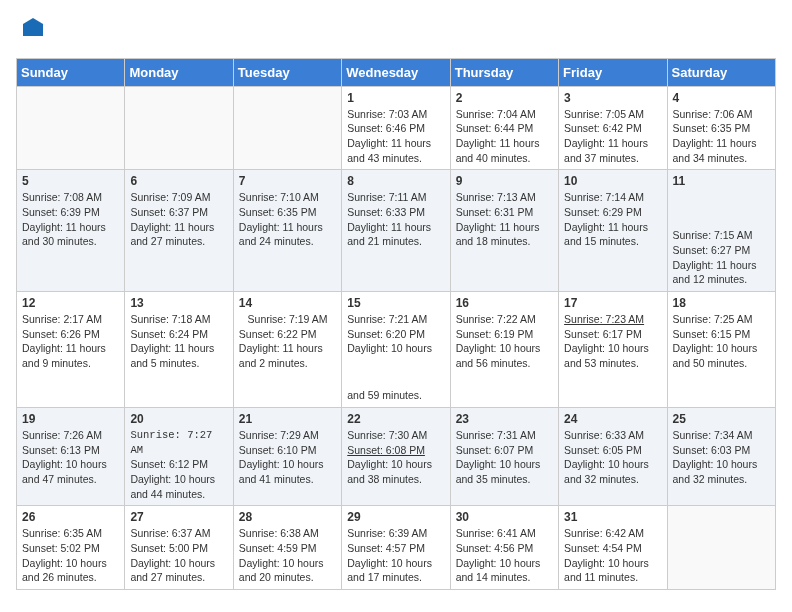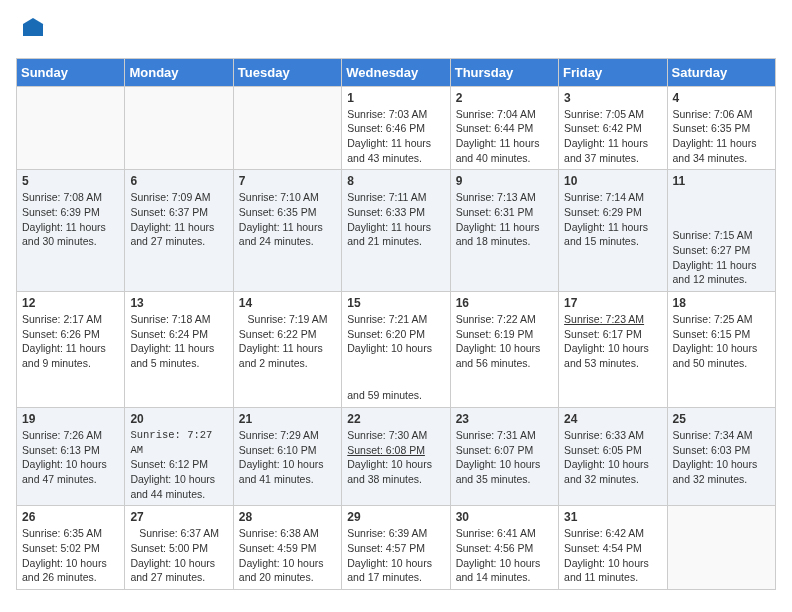--- a/index.html
+++ b/index.html
@@ -306,21 +306,21 @@
       <tr>
         <td>
           <div class="day-num">26</div>
           <div style="line-height: 1.4;">Sunrise: 6:35 AM</div>
           <div style="line-height: 1.4;">Sunset: 5:02 PM</div>
           <div style="line-height: 1.4;">Daylight: 10 hours</div>
           <div style="line-height: 1.4;">and 26 minutes.</div>
         </td>
         <td>
           <div class="day-num">27</div>
-          <div style="line-height: 1.4; text-align: center;">Sunrise: 6:37 AM</div>
+          <div style="line-height: 1.4;">Sunrise: 6:37 AM</div>
           <div style="line-height: 1.4;">Sunset: 5:00 PM</div>
           <div style="line-height: 1.4;">Daylight: 10 hours</div>
           <div style="line-height: 1.4;">and 27 minutes.</div>
         </td>
         <td>
           <div class="day-num">28</div>
           <div style="line-height: 1.4;">Sunrise: 6:38 AM</div>
           <div style="line-height: 1.4;">Sunset: 4:59 PM</div>
           <div style="line-height: 1.4;">Daylight: 10 hours</div>
           <div style="line-height: 1.4;">and 20 minutes.</div>

